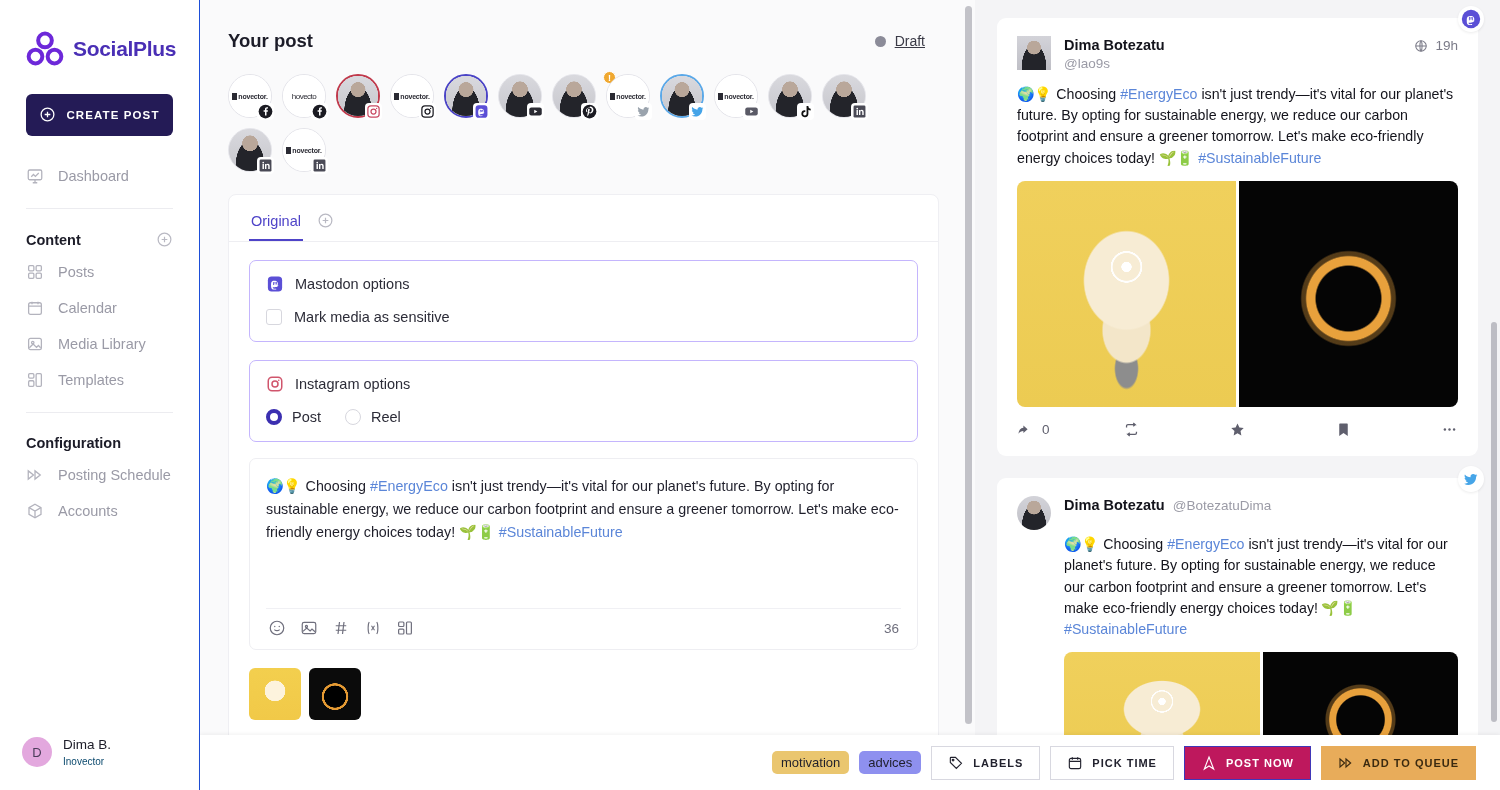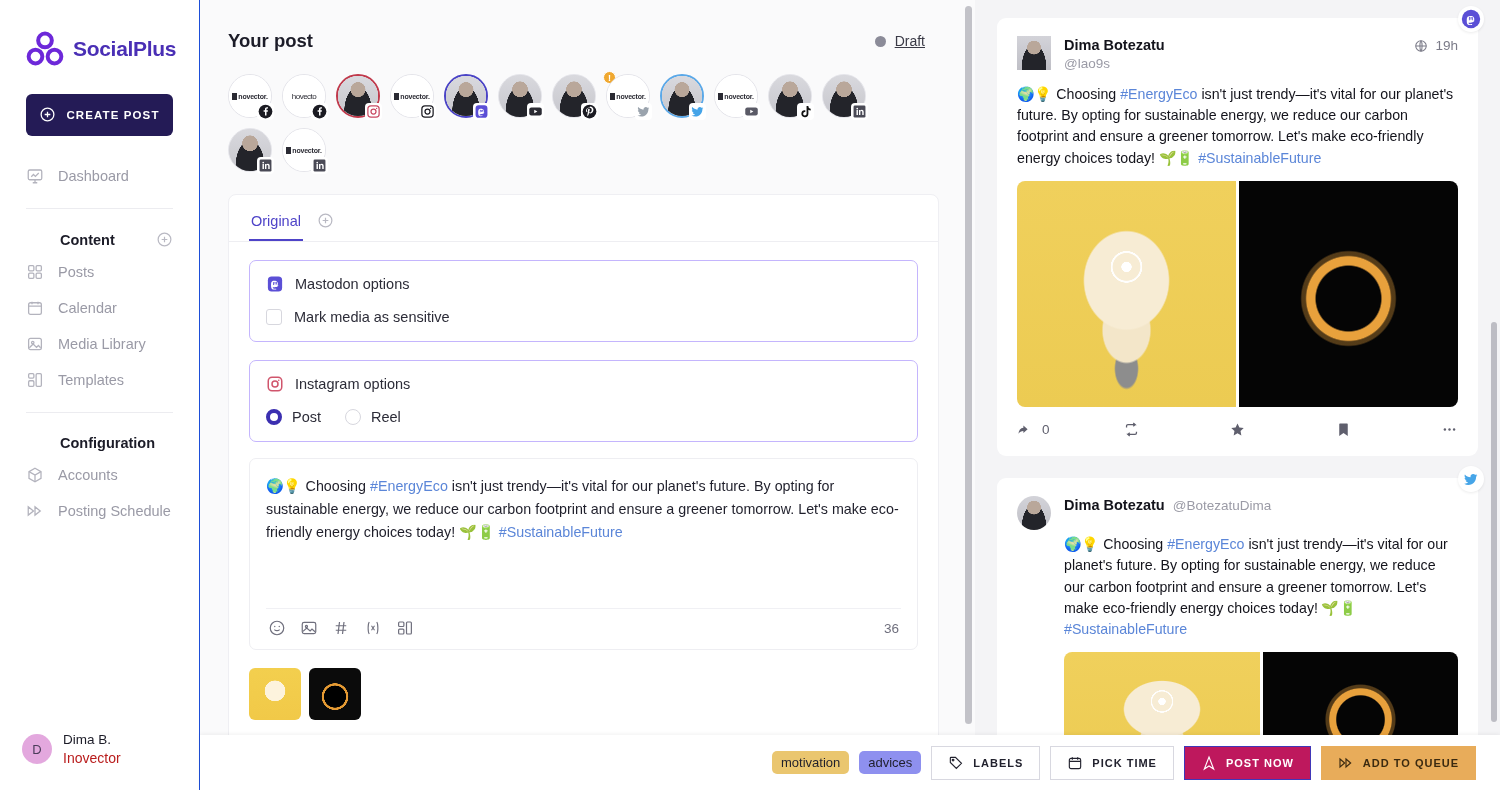--- a/index.html
+++ b/index.html
@@ -40,36 +40,36 @@
     display: flex; align-items: center; gap: 14px;
     padding: 9px 26px; cursor: pointer;
     color: #9a9aa6; font-size: 14.5px;
   }
   .nav-item .ic { width: 18px; height: 18px; flex: 0 0 18px; display: block; color: #b3b3bd; }
   .divider { height: 1px; background: #ececf0; margin: 14px 26px; }
   .section-head {
     display: flex; align-items: center; justify-content: space-between;
     padding: 8px 26px 6px 26px;
   }
-  .section-head .t { font-size: 14.5px; font-weight: 700; color: #1c1c28; margin-left: 34px; }
+  .section-head .t { font-size: 14.5px; font-weight: 700; color: #1c1c28; }
   .section-head .plus { width: 17px; height: 17px; color: #b9b9c3; cursor: pointer; }
 
   .user-box {
     position: absolute; left: 0; bottom: 0; width: 200px;
     display: flex; align-items: center; gap: 11px;
     padding: 14px 20px 22px 22px;
   }
   .avatar-circle {
     width: 30px; height: 30px; border-radius: 50%;
     background: #e3a8de; color: #4b3c5a;
     display: flex; align-items: center; justify-content: center;
     font-size: 13px; font-weight: 500; flex: 0 0 30px;
   }
   .user-name { font-size: 13.5px; color: #1c1c28; line-height: 1.35; }
-  .user-org  { font-size: 14px; color: #b91c1c; line-height: 1.35; }
+  .user-org  { font-size: 10px; color: #0c4a6e; line-height: 1.35; }
 
   
   .center {
     flex: 0 0 775px; width: 775px; height: 790px;
     background: #fafafb;
     position: relative;
     overflow: hidden;
   }
   .post-head {
     display: flex; align-items: center; justify-content: space-between;
@@ -381,34 +381,34 @@
 
       <div class="divider"></div>
 
       <div class="section-head">
         <span class="t">Configuration</span>
       </div>
 
       <div class="nav-item">
         <span class="ic">
           <svg viewBox="0 0 24 24" fill="none" stroke="currentColor" stroke-width="1.7">
-            <path d="M12 3l8 4.5v9L12 21l-8-4.5v-9z"></path>
-              <path d="M4 7.5l8 4.5 8-4.5M12 12v9"></path>
-          </svg>
-        </span>
-        <span>Accounts</span>
+            <path d="M3 6.5l7 5.5-7 5.5z"></path>
+              <path d="M12 6.5l7 5.5-7 5.5z"></path>
+          </svg>
+        </span>
+        <span>Posting Schedule</span>
       </div>
       <div class="nav-item">
         <span class="ic">
           <svg viewBox="0 0 24 24" fill="none" stroke="currentColor" stroke-width="1.7">
-            <path d="M3 6.5l7 5.5-7 5.5z"></path>
-              <path d="M12 6.5l7 5.5-7 5.5z"></path>
-          </svg>
-        </span>
-        <span>Posting Schedule</span>
+            <path d="M12 3l8 4.5v9L12 21l-8-4.5v-9z"></path>
+              <path d="M4 7.5l8 4.5 8-4.5M12 12v9"></path>
+          </svg>
+        </span>
+        <span>Accounts</span>
       </div>
     </nav>
 
     <div class="user-box">
       <div class="avatar-circle">D</div>
       <div>
         <div class="user-name">Dima B.</div>
         <div class="user-org">Inovector</div>
       </div>
     </div>

